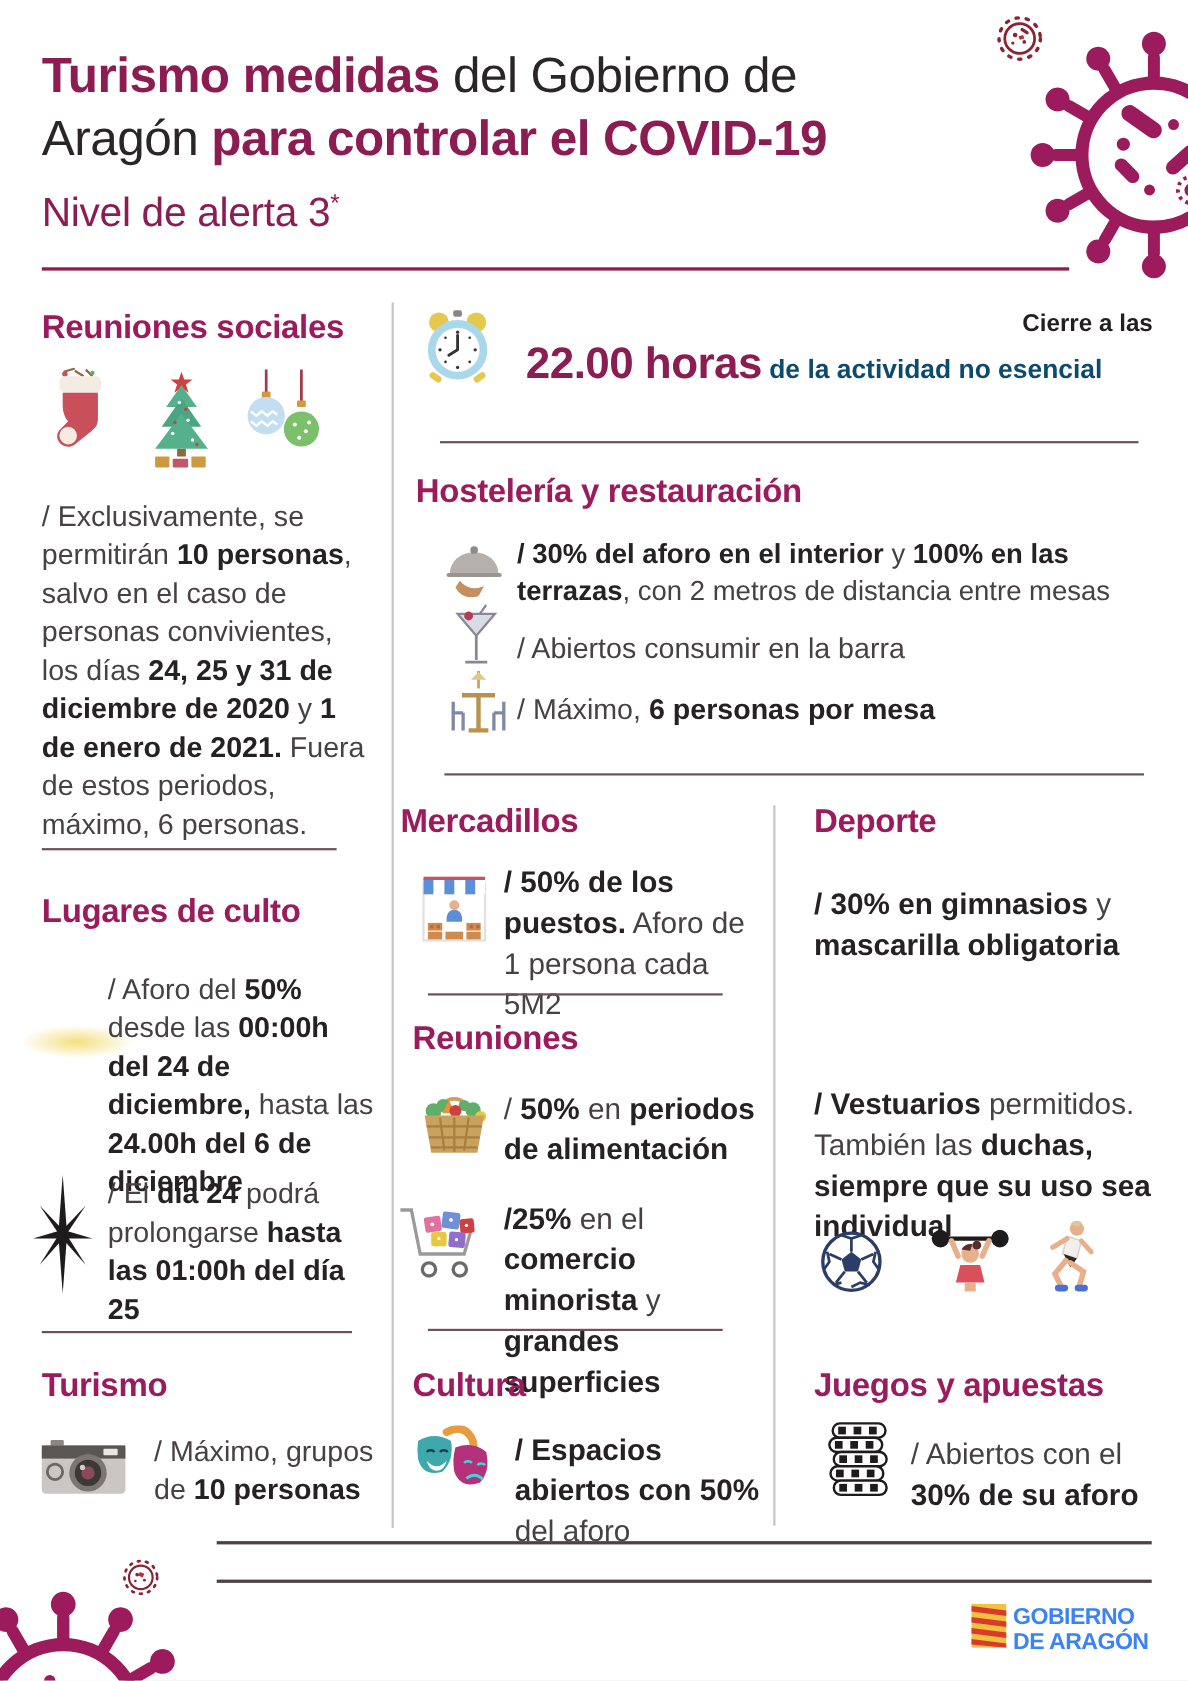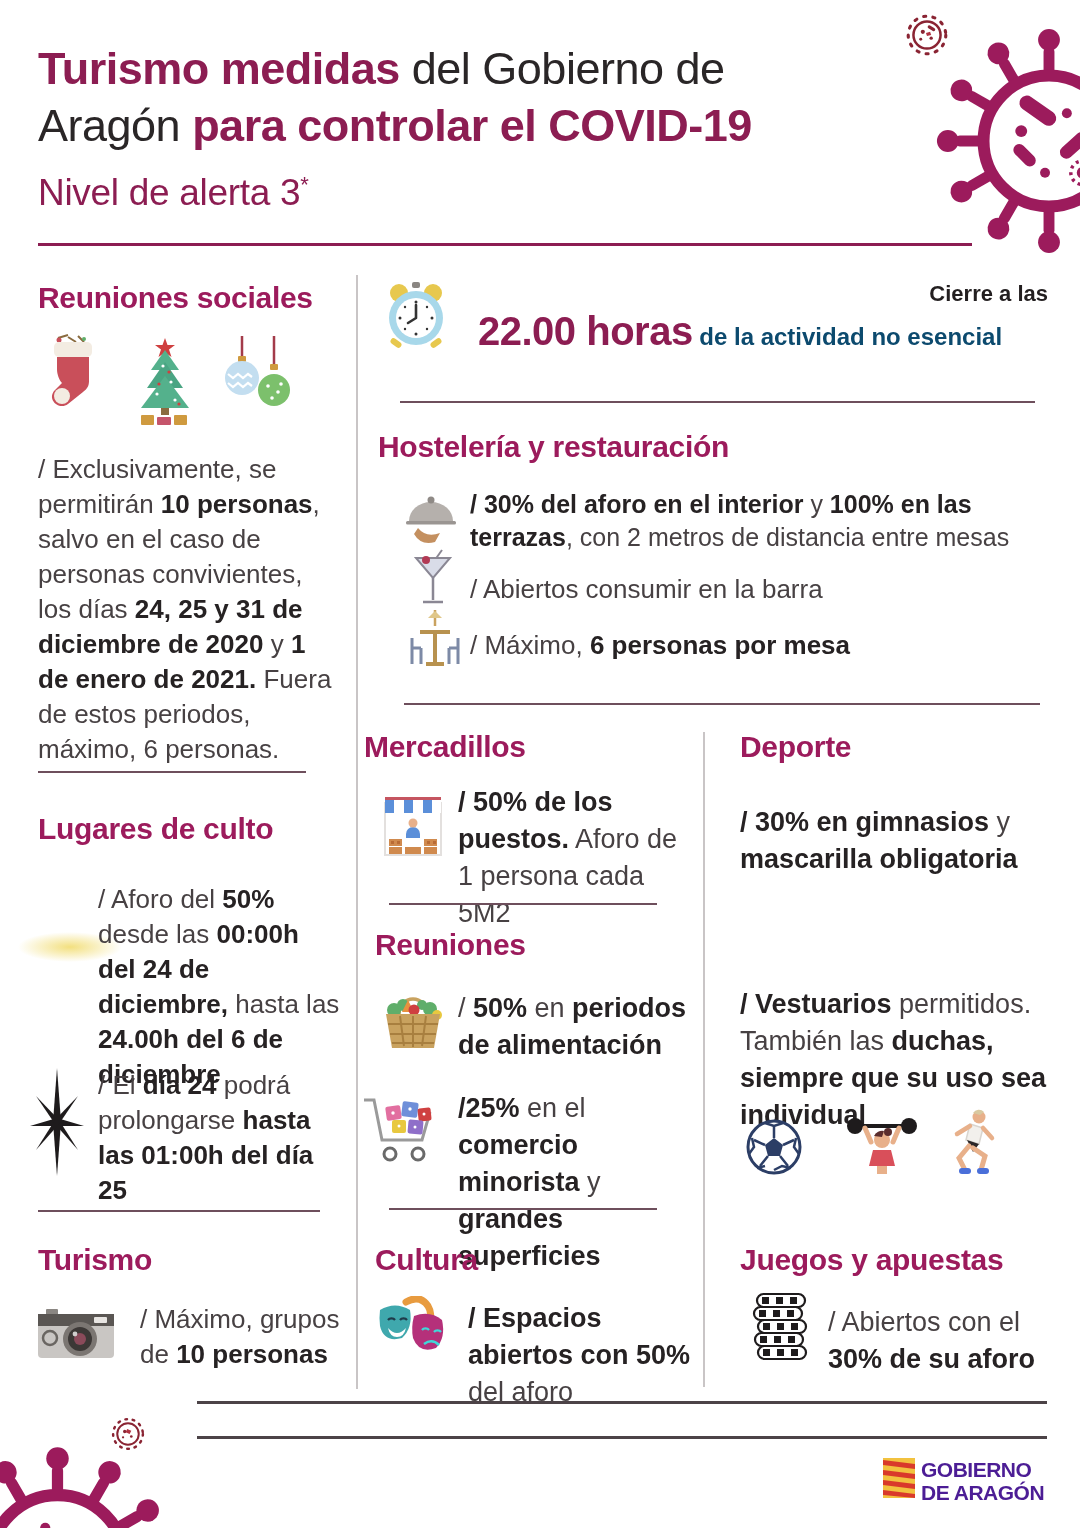--- a/index.html
+++ b/index.html
@@ -36,21 +36,21 @@
   .hr-accent{position:absolute;background:var(--accent-dark);height:3px;}
   .vr{position:absolute;width:2px;background:var(--colline);}
   .hr-foot{position:absolute;background:var(--footline);height:3px;}
   
   .cierre-l1{font-size:22px;font-weight:700;color:#231f20;text-align:right;}
   .cierre-time{font-size:40px;font-weight:800;color:var(--accent-dark);letter-spacing:-0.5px;}
   .cierre-suffix{font-size:24px;font-weight:700;color:#0c4a6e;}
   
   .finfo{font-size:15px;letter-spacing:0.6px;color:#9d6d84;font-weight:500;}
   .finfo .url{color:var(--accent-dark);font-weight:700;cursor:pointer;}
-  .logo-text{font-size:21px;line-height:23px;font-weight:800;color:#4c1d95;letter-spacing:-0.5px;}
+  .logo-text{font-size:21px;line-height:23px;font-weight:800;color:#3b82f6;letter-spacing:-0.5px;}
   
   .glow{
     background:radial-gradient(closest-side,rgba(242,222,120,0.95),rgba(242,222,120,0));
     border-radius:50%;
   }
   svg{display:block;}
 </style>
 </head>
 <body>
 

